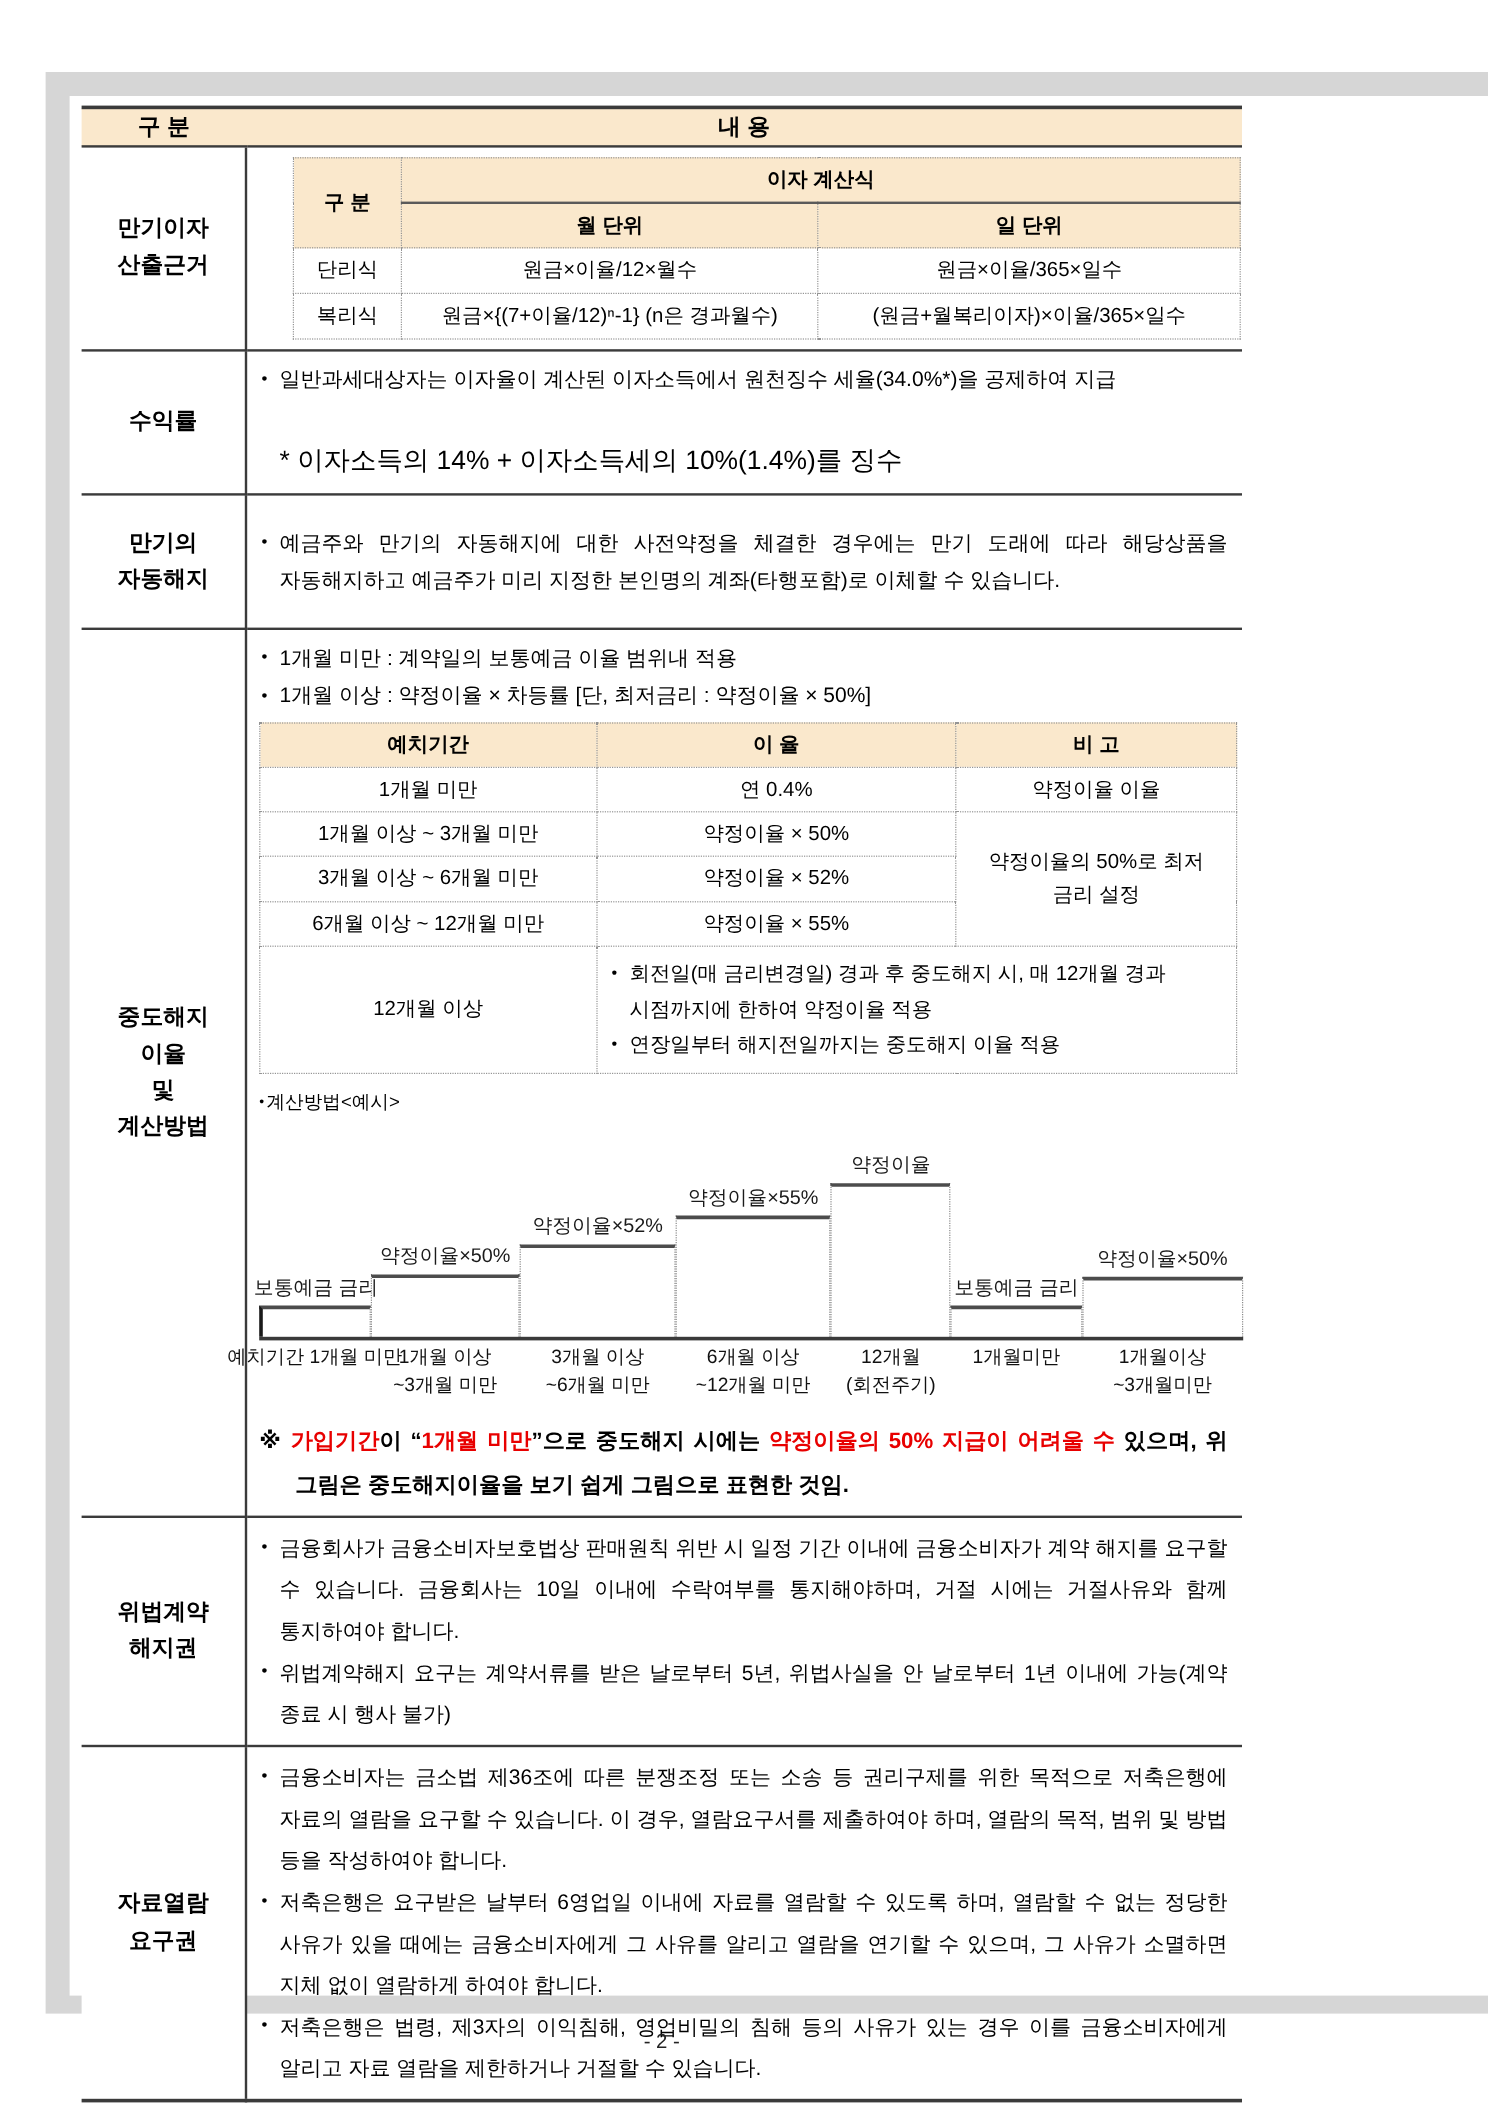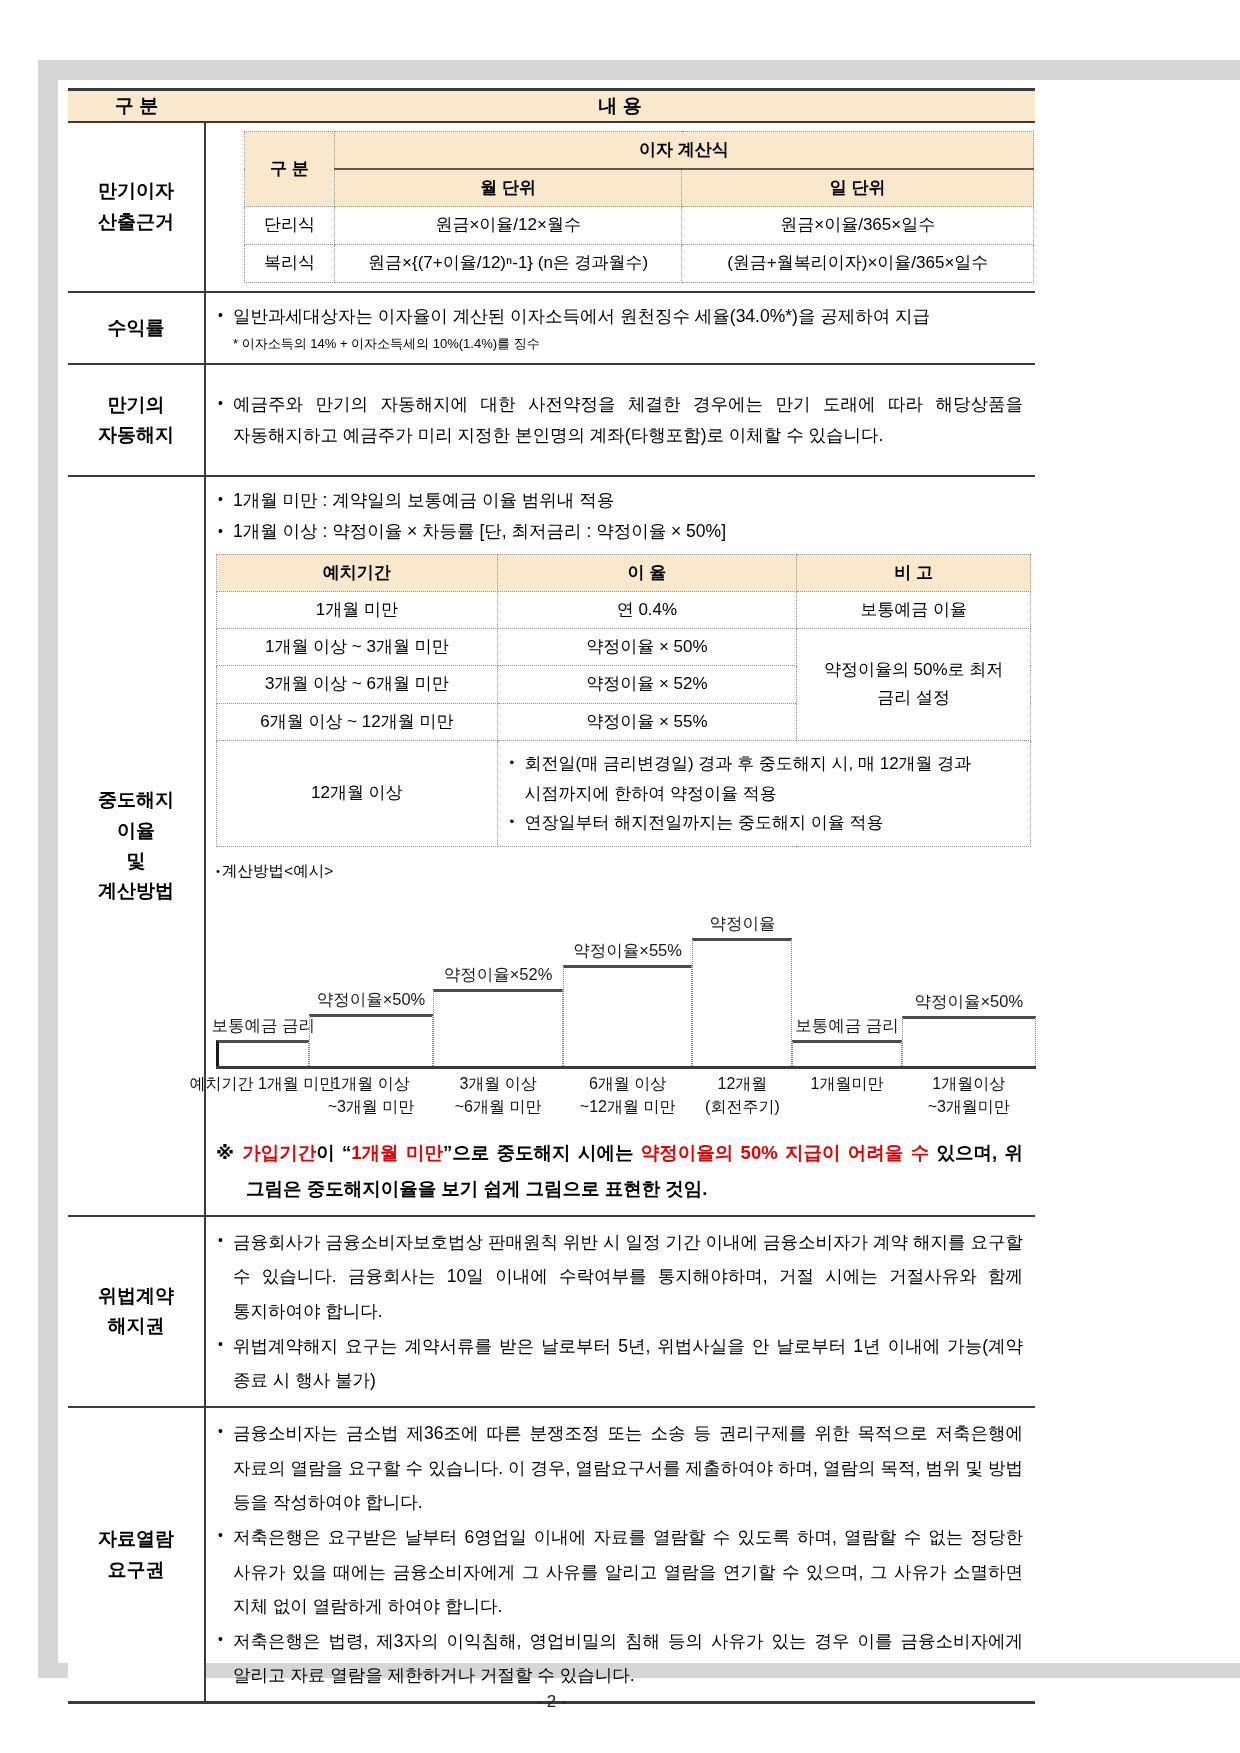--- a/index.html
+++ b/index.html
@@ -22,21 +22,21 @@
   .main-table td, .main-table th { border-bottom:2px solid #3b3b3b; vertical-align:middle; }
   .head th { background:#fae8cc; font-size:19px; font-weight:bold; height:32px; text-align:center; }
   td.cat {
     border-right:2px solid #3b3b3b; text-align:center; font-weight:bold;
     font-size:19px; line-height:1.6; white-space:pre-line; background:#fff;
   }
   td.content { padding:8px 12px 8px 10px; font-size:17.5px; line-height:1.78; }
   td.content.tall { line-height:1.98; }
   .bullet { position:relative; padding-left:17px; text-align:justify; word-break:keep-all; }
   .bullet::before { content:"•"; position:absolute; left:2px; font-size:0.8em; top:0.15em; }
-  .footnote { padding-left:17px; font-size:13px; }
+  .footnote { padding-left:17px; font-size:22px;margin-top:32px; }
 
   
   .inner { border-collapse:collapse; font-size:17px; }
   .inner th, .inner td { border:1px dotted #949494; text-align:center; padding:3px 6px; }
   .inner th { background:#fae8cc; font-weight:bold; }
   .t1 { margin-left:28px; width:790px; }
   .t1 col.f1 { width:90px; } .t1 col.f2 { width:348px; } .t1 col.f3 { width:352px; }
   .t1 th { height:29px;text-align:center; } .t1 td { height:38px; }
   .t1 .title-cell { border-bottom:2px solid #5a5a5a; }
   .t2 { margin-top:6px; width:815px; }
@@ -161,21 +161,21 @@
               </colgroup>
             <tbody>
               <tr>
                 <th>예치기간</th>
                 <th>이 율</th>
                 <th>비 고</th>
               </tr>
               <tr>
                 <td>1개월 미만</td>
                 <td>연 0.4%</td>
-                <td>보통예금 이율</td>
+                <td>약정이율 이율</td>
               </tr>
               <tr>
                 <td>1개월 이상 ~ 3개월 미만</td>
                 <td>약정이율 × 50%</td>
                 <td rowspan="3" class="multiline" style="white-space: pre-line;">약정이율의 50%로 최저
 금리 설정</td>
               </tr>
               <tr>
                 <td>3개월 이상 ~ 6개월 미만</td>
                 <td>약정이율 × 52%</td>

